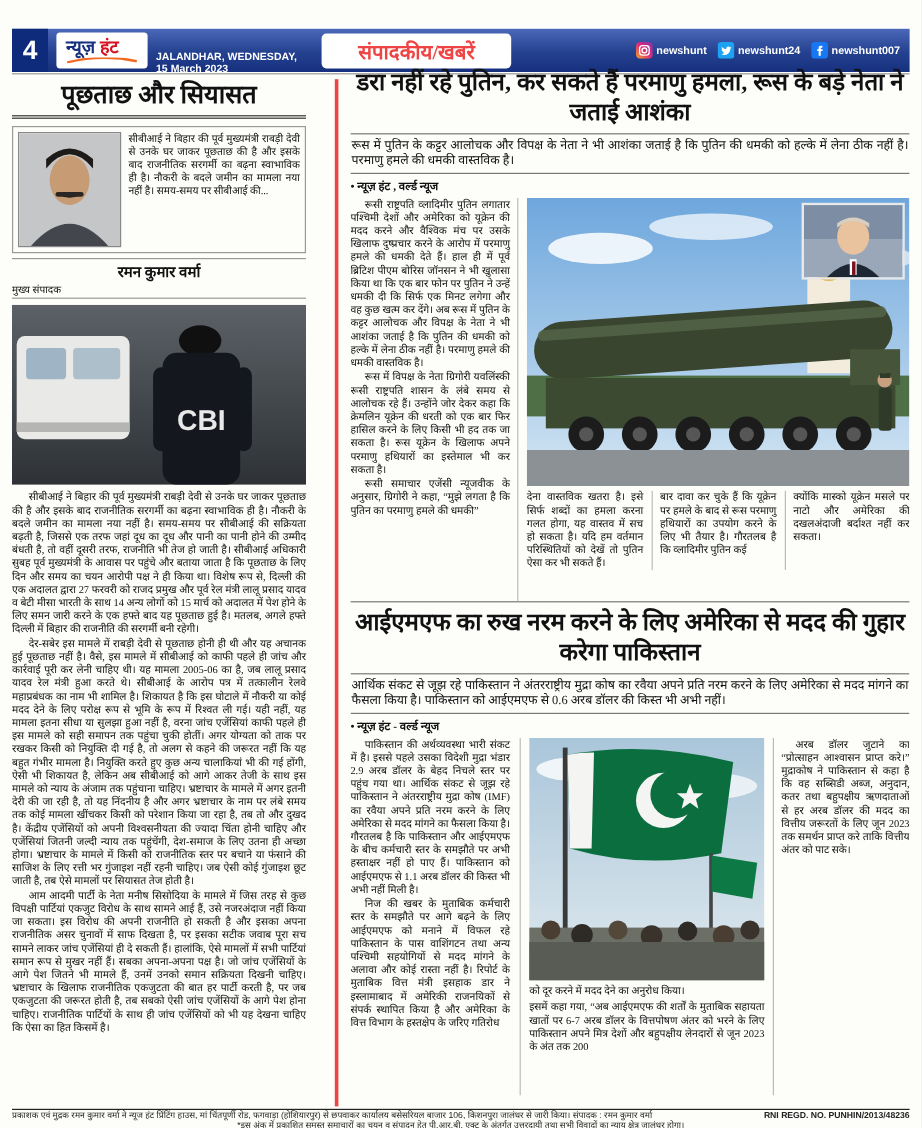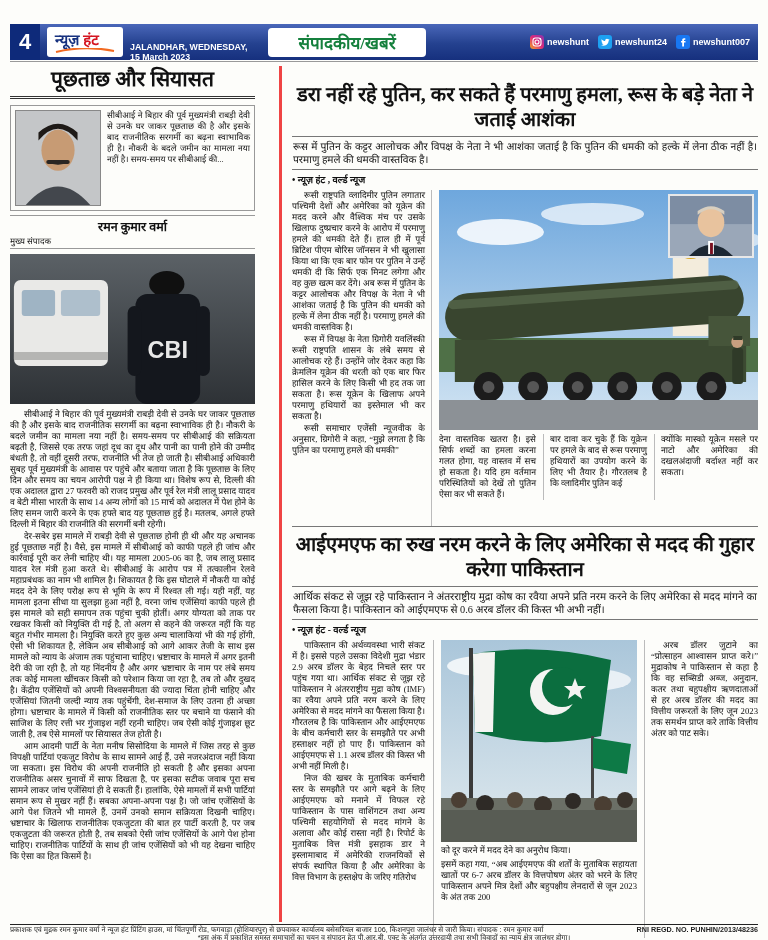--- a/index.html
+++ b/index.html
@@ -14,21 +14,21 @@
   .pagenum { width:30px; height:36px; background:#0e2a7a; color:#fff; font-size:22px; font-weight:bold;
              display:flex; align-items:center; justify-content:center; font-family:"Liberation Sans",sans-serif; flex:none; }
   .logo-box { background:#fff; border-radius:3px; height:30px; padding:2px 8px 1px;
               display:flex; flex-direction:column; justify-content:center; flex:none; }
   .logo-row { display:flex; gap:4px; align-items:baseline; font-weight:bold; font-size:15px; line-height:1; }
   .logo-1 { color:#16317f; } .logo-2 { color:#d41420; }
   .logo-swoosh { width:100%; height:5px; display:block; }
   .dateline { color:#fff; font-family:"Liberation Sans",sans-serif; font-weight:bold;
               font-size:8.8px; line-height:10.5px; flex:none;margin-top:20px; }
   .section-box { background:#fff; border-radius:4px; margin-left:14px; padding:3px 30px;
-                 font-size:17px; font-weight:bold; color:#15803d; white-space:nowrap; }
+                 font-size:17px; font-weight:bold; color:#ef4444; white-space:nowrap; }
   .socials { margin-left:auto; display:flex; align-items:center; gap:9px; }
   .social { display:flex; align-items:center; gap:3px; color:#fff;
             font-family:"Liberation Sans",sans-serif; font-size:9px; font-weight:bold; }
   .sicon { width:14px; height:14px; display:block; flex:none; }
   .sicon svg { width:100%; height:100%; display:block; }
   .rule-top { position:absolute; left:10px; top:61px; width:748px; border-top:1px solid #999; }
 
   
   .left-col { position:absolute; left:10px; top:66px; width:272px; height:856px;
               padding-right:24px; border-right:3px solid #ef4444; overflow:hidden; }
@@ -38,21 +38,21 @@
   .author-photo { width:86px; height:96px; flex:none; border:1px solid #888; }
   .author-photo svg { width:100%; height:100%; display:block; }
   .ed-intro-text { font-size:8.6px; line-height:11px; text-align:justify; }
   .author-name { text-align:center; font-weight:bold; font-size:12.5px; border-top:1px solid #999; padding-top:2px; }
   .author-role { text-align:left; font-size:8.5px; border-bottom:1px solid #999; padding-bottom:2px; margin-bottom:5px; }
   .cbi-photo { width:100%; height:150px; margin-bottom:5px; }
   .cbi-photo svg { width:100%; height:100%; display:block; }
   .ed-body { font-size:8.7px; line-height:11px; text-align:justify; text-indent:14px; margin-bottom:1px; }
 
   
-  .right-area { position:absolute; left:292px; top:82px; width:466px; height:856px; overflow:hidden; }
+  .right-area { position:absolute; left:292px; top:57px; width:466px; height:856px; overflow:hidden; }
   .headline { font-size:20px; line-height:25px; text-align:center; margin-bottom:4px; font-weight:bold; }
   .standfirst { font-size:10.3px; line-height:13px; font-weight:normal; text-align:justify;
                 border-top:1px solid #777; border-bottom:1px solid #777; padding:3px 1px; margin-bottom:3px; }
   .byline { font-size:9.5px; font-weight:bold; margin:2px 0 4px; }
   .art-row { display:flex; gap:7px; }
   .text-col { font-size:8.7px; line-height:11px; text-align:justify; overflow:hidden; }
   .text-col p { text-indent:12px; margin-bottom:1px; }
   .art1 { height:444px; overflow:hidden; }
   .art1 .col1 { width:140px; flex:none; border-right:1px solid #bbb; padding-right:6px; height:342px; }
   .art1-fig { flex:1; position:relative; }

